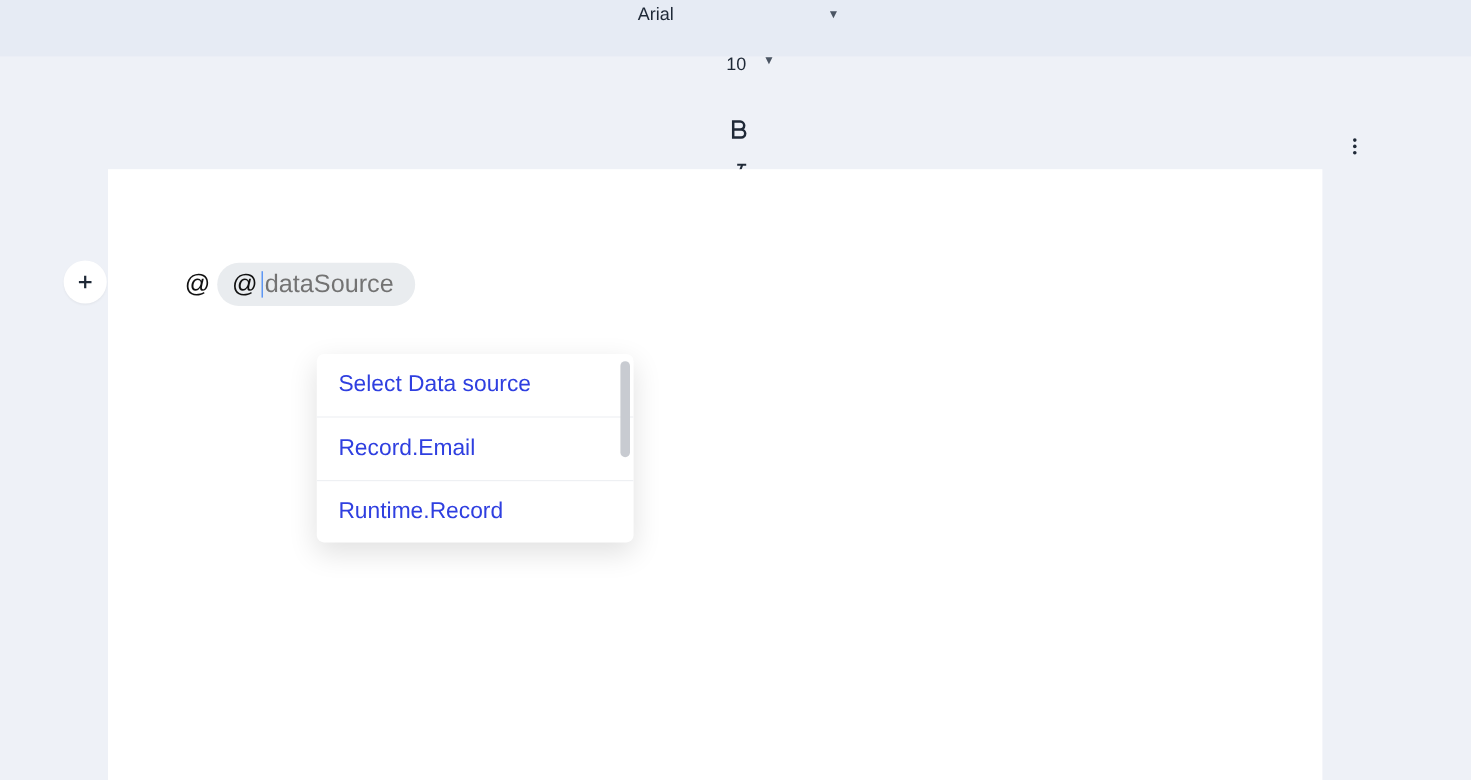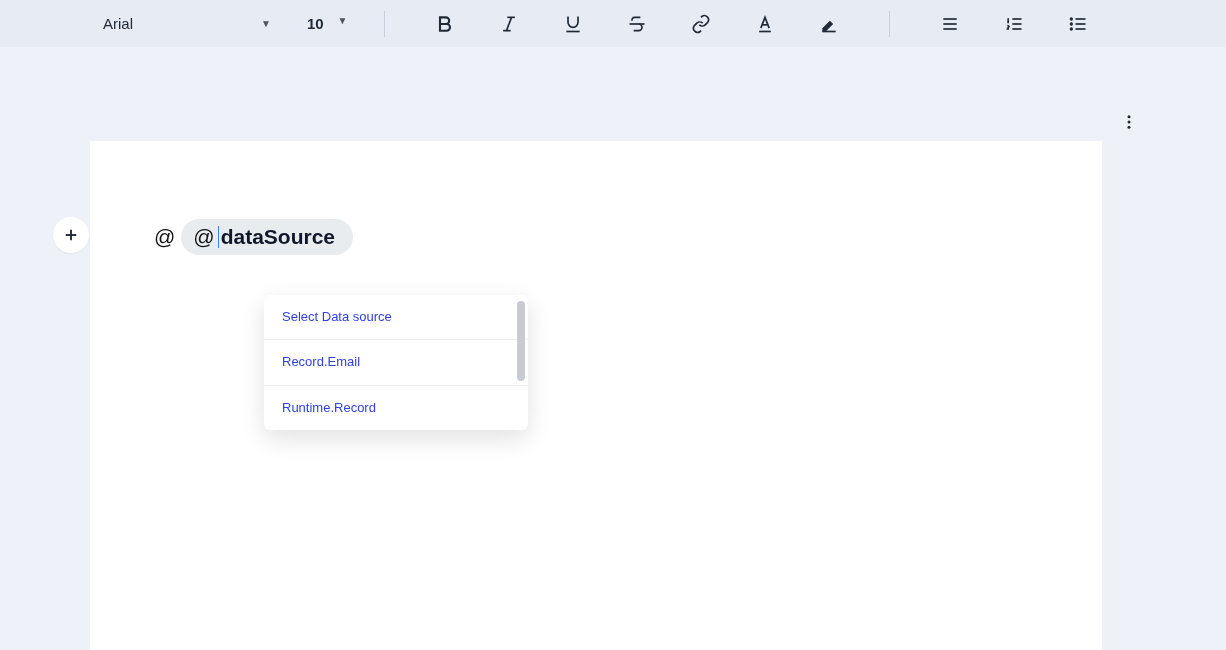--- a/index.html
+++ b/index.html
@@ -11,21 +11,22 @@
       overflow: hidden;
     }
 
     
     .toolbar {
       height: 47px;
       background: #e6ebf4;
       display: flex;
       align-items: center;
       padding: 0 90px 0 95px;
-      gap: 0;
+      gap: 16px;
+      flex-direction: column;
     }
     .font-select {
       display: flex;
       align-items: center;
       gap: 6px;
       padding: 4px 8px;
       cursor: pointer;
       font-size: 15px;
       color: #1f2937;
     }
@@ -36,21 +37,20 @@
     }
     .size-select {
       display: flex;
       align-items: flex-start;
       gap: 14px;
       padding: 4px 8px;
       cursor: pointer;
       font-size: 15px;
       color: #1f2937;
       margin-left: 20px;
-      font-weight: bold;
     }
     .size-select .caret {
       font-size: 10px;
       color: #4b5563;
     }
     .sep {
       width: 1px;
       height: 26px;
       background: #c8cfdd;
       margin: 0 28px;
@@ -128,41 +128,40 @@
     }
     .cursor {
       display: inline-block;
       width: 1px;
       height: 22px;
       background: #3b82f6;
       margin-left: 1px;
       vertical-align: middle;
     }
     .chip-placeholder {
-      color: #0f172a;
-      font-weight: bold;
+      color: #737373;
     }
 
     .dropdown {
       position: absolute;
       top: 248px;
       left: 264px;
       width: 264px;
       background: #fff;
       border-radius: 6px;
       box-shadow: 0 8px 24px rgba(0,0,0,0.12);
       overflow: hidden;
       max-height: 200px;
     }
     .dropdown-inner {
       max-height: 200px;
     }
     .dropdown-item {
       padding: 14px 18px;
-      font-size: 13px;
+      font-size: 19px;
       color: #2f3fe0;
       cursor: pointer;
       border-bottom: 1px solid #eef0f3;
       line-height: 1.25;
     }
     .dropdown-item:last-child { border-bottom: none; }
     .dd-scrollbar {
       position: absolute;
       right: 3px;
       top: 6px;

